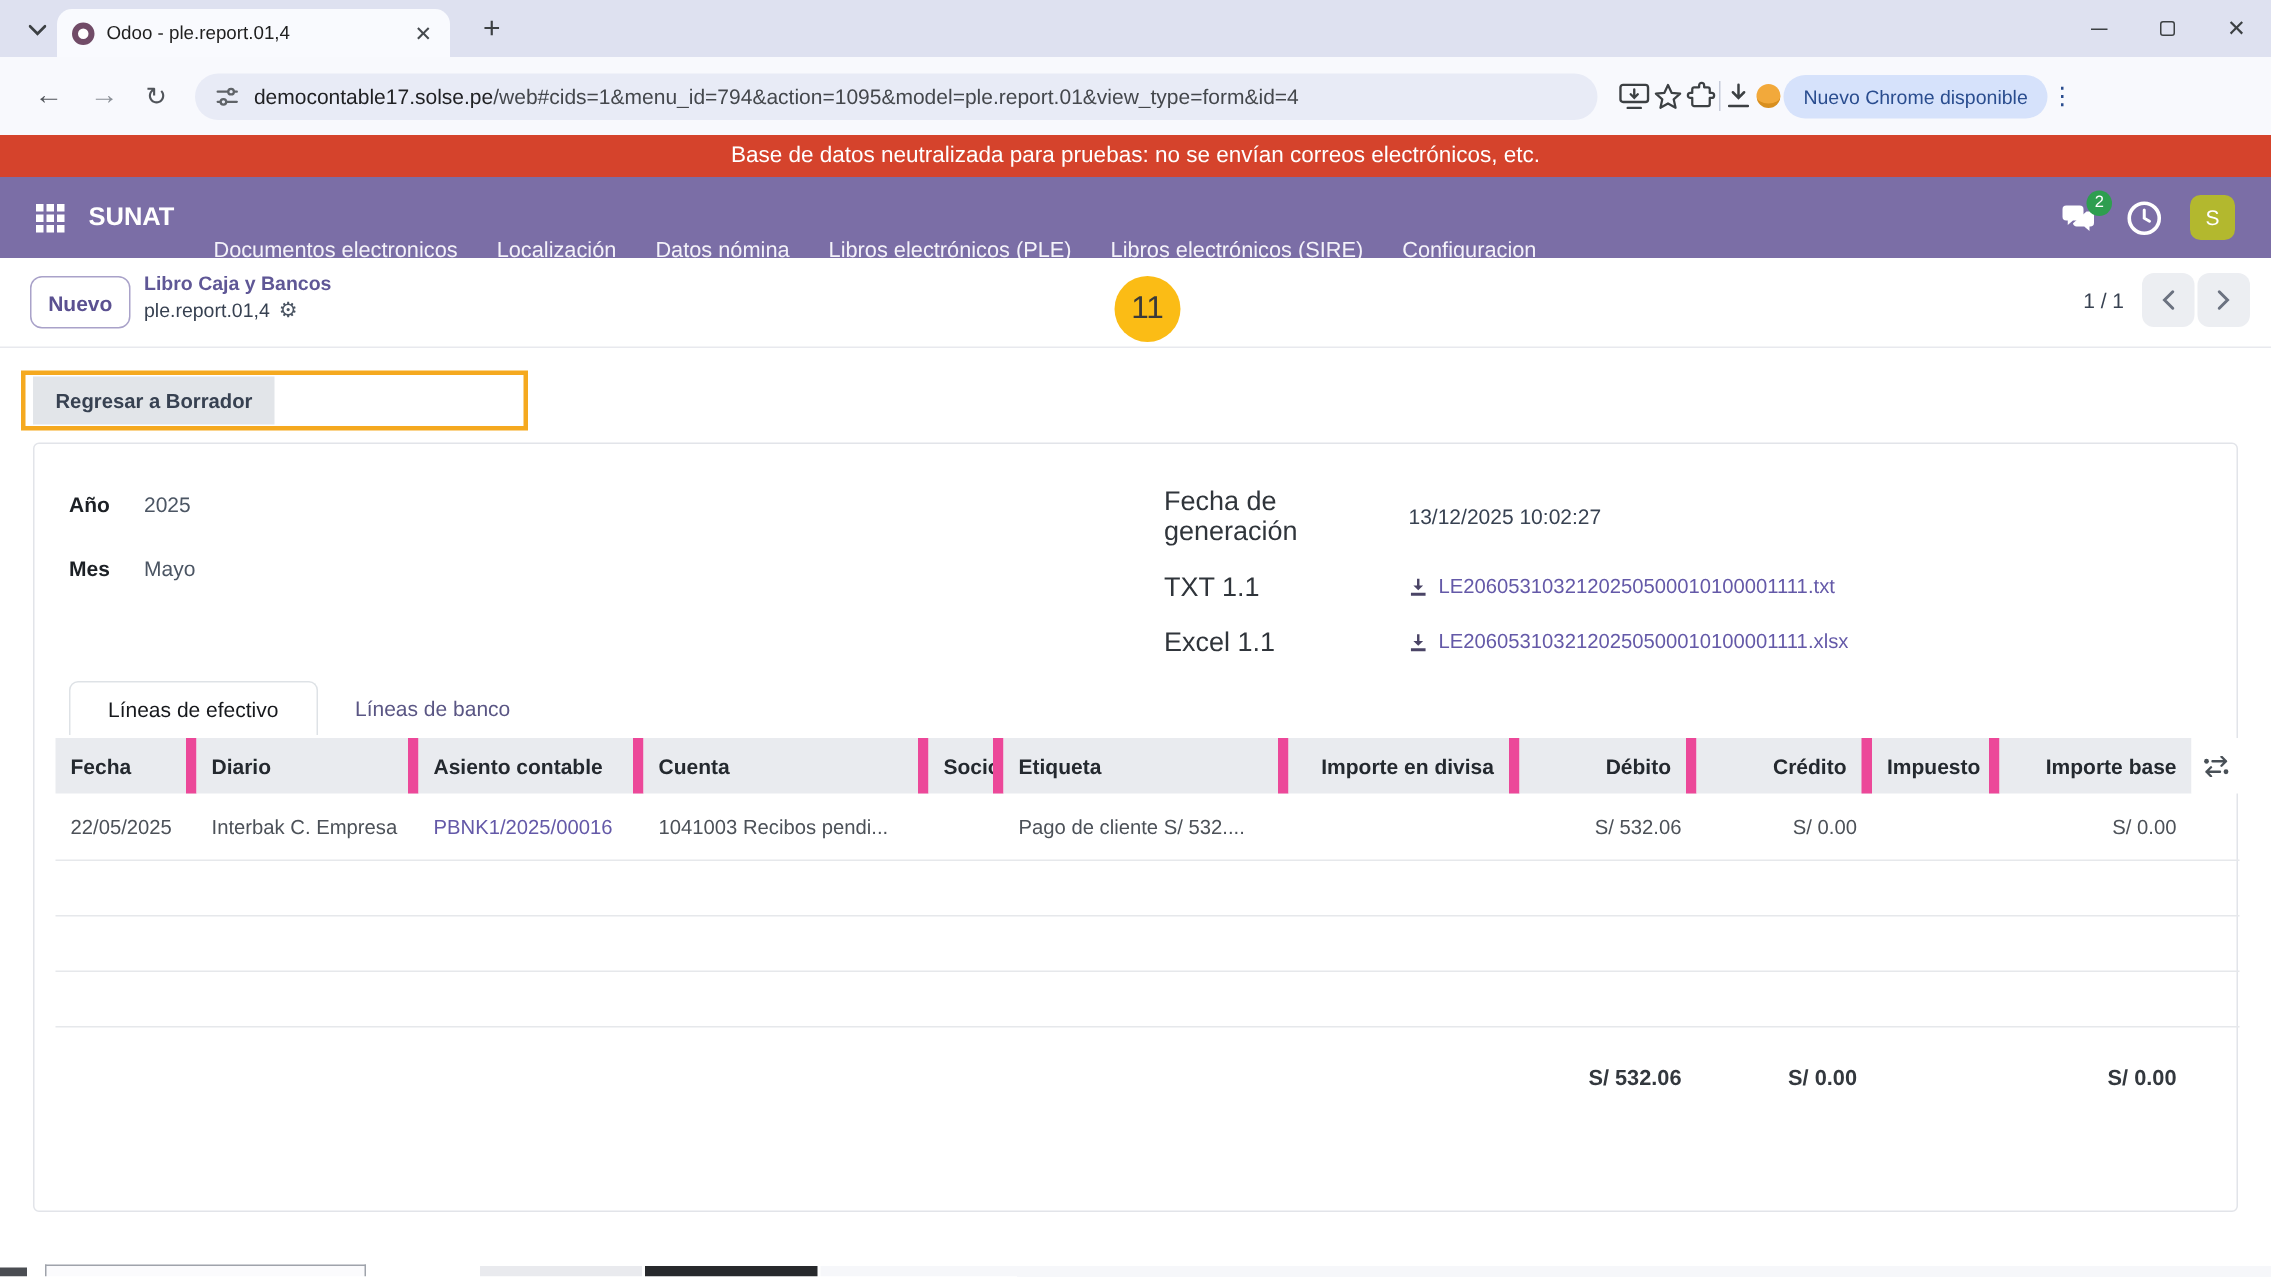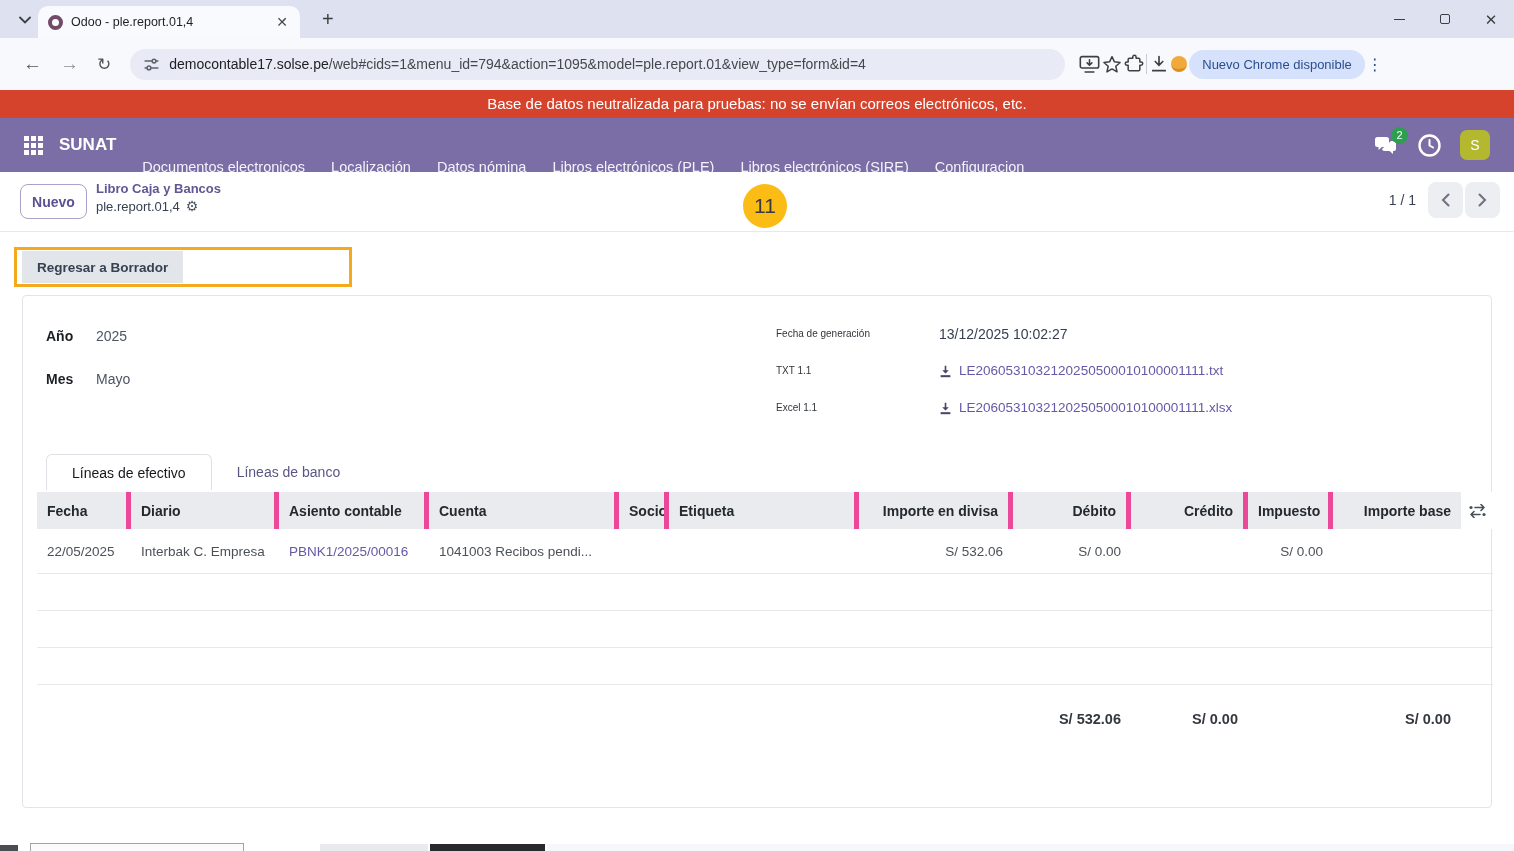--- a/index.html
+++ b/index.html
@@ -65,31 +65,31 @@
   .btn-draft { position:absolute; left:22px; top:251px; height:32px; padding:0 15px; background:#E2E5E9; color:#374151; font-size:13.5px; font-weight:600; display:flex; align-items:center; z-index:6; }
 
   
   .sheet { position:absolute; left:22px; top:295px; width:1470px; height:513px; background:#fff; border:1px solid #E2E4E9; border-radius:4px; }
   .form-left { position:absolute; left:23px; top:30px; }
   .form-left .frow { display:flex; margin-bottom:23px; line-height:20px; }
   .form-left .flabel { width:50px; font-size:14px; font-weight:700; color:#1c2025; }
   .form-left .fvalue { font-size:14px; color:#4b5563; }
   .form-right { position:absolute; left:753px; top:28px; }
   .form-right .frow { display:flex; margin-bottom:17px; line-height:20px; align-items:center; }
-  .form-right .flabel { width:163px; font-size:10px; color:#30353b; }
+  .form-right .flabel { width:163px; font-size:18px; color:#30353b; }
   .form-right .fvalue { font-size:14px; color:#374151; }
   .dl-link { font-size:13.5px; color:#6459A8; display:flex; align-items:center; gap:7px; }
 
   .notebook-tabs { position:absolute; left:23px; top:158px; display:flex; height:36px; }
   .tab-active { padding:0 25px; border:1px solid #DEE2E6; border-bottom:none; border-radius:6px 6px 0 0; background:#fff; display:flex; align-items:center; font-size:14px; color:#16181c; z-index:2; }
   .tab-inactive { padding:0 25px; display:flex; align-items:center; font-size:14px; color:#5A5684; }
 
   .table-area { position:absolute; left:14px; top:196px; width:1456px; }
   .tgrid { display:grid; grid-template-columns:94px 148px 150px 190px 50px 190px 154px 118px 117px 85px 128px 32px; }
-  .th { background:#E9EBEF; height:37px; display:flex; align-items:center; padding:0 10px; font-size:14px; font-weight:700; color:#24292f; border-right:5px solid #ec4899; white-space:nowrap; overflow:hidden; }
+  .th { background:#E9EBEF; height:37px; display:flex; align-items:center; padding:0 10px; font-size:14px; font-weight:700; color:#24292f; border-right:7px solid #ec4899; white-space:nowrap; overflow:hidden; }
   .th.last-data { border-right:none; }
   .th.iconcol { background:#fff; border-right:none; justify-content:center; padding:0; }
   .ta-r { justify-content:flex-end; text-align:right; }
   .td { height:44px; display:flex; align-items:center; padding:0 10px; font-size:13.5px; color:#4C5158; white-space:nowrap; overflow:hidden; }
   .data-row { border-bottom:1px solid #E6E8EB; }
   .row-link { color:#6459A8; }
   .empty-row { height:37px; border-bottom:1px solid #E6E8EB; }
   .totals { padding-top:26px; }
   .tt { display:flex; align-items:center; padding:0 10px; font-size:14.5px; font-weight:700; color:#33383E; white-space:nowrap; }
 
@@ -303,20 +303,21 @@
         </svg>
       </div>
     </div>
 
     <div class="tgrid data-row">
       <div class="td">22/05/2025</div>
       <div class="td">Interbak C. Empresa</div>
       <div class="td row-link">PBNK1/2025/00016</div>
       <div class="td">1041003 Recibos pendi...</div>
       <div class="td"></div>
+      <div class="td">Pago de cliente S/ 532....</div>
       <div class="td ta-r"></div>
       <div class="td ta-r">S/ 532.06</div>
       <div class="td ta-r">S/ 0.00</div>
       <div class="td"></div>
       <div class="td ta-r">S/ 0.00</div>
       <div class="td"></div>
     </div>
     <div class="empty-row"></div>
     <div class="empty-row"></div>
     <div class="empty-row"></div>

